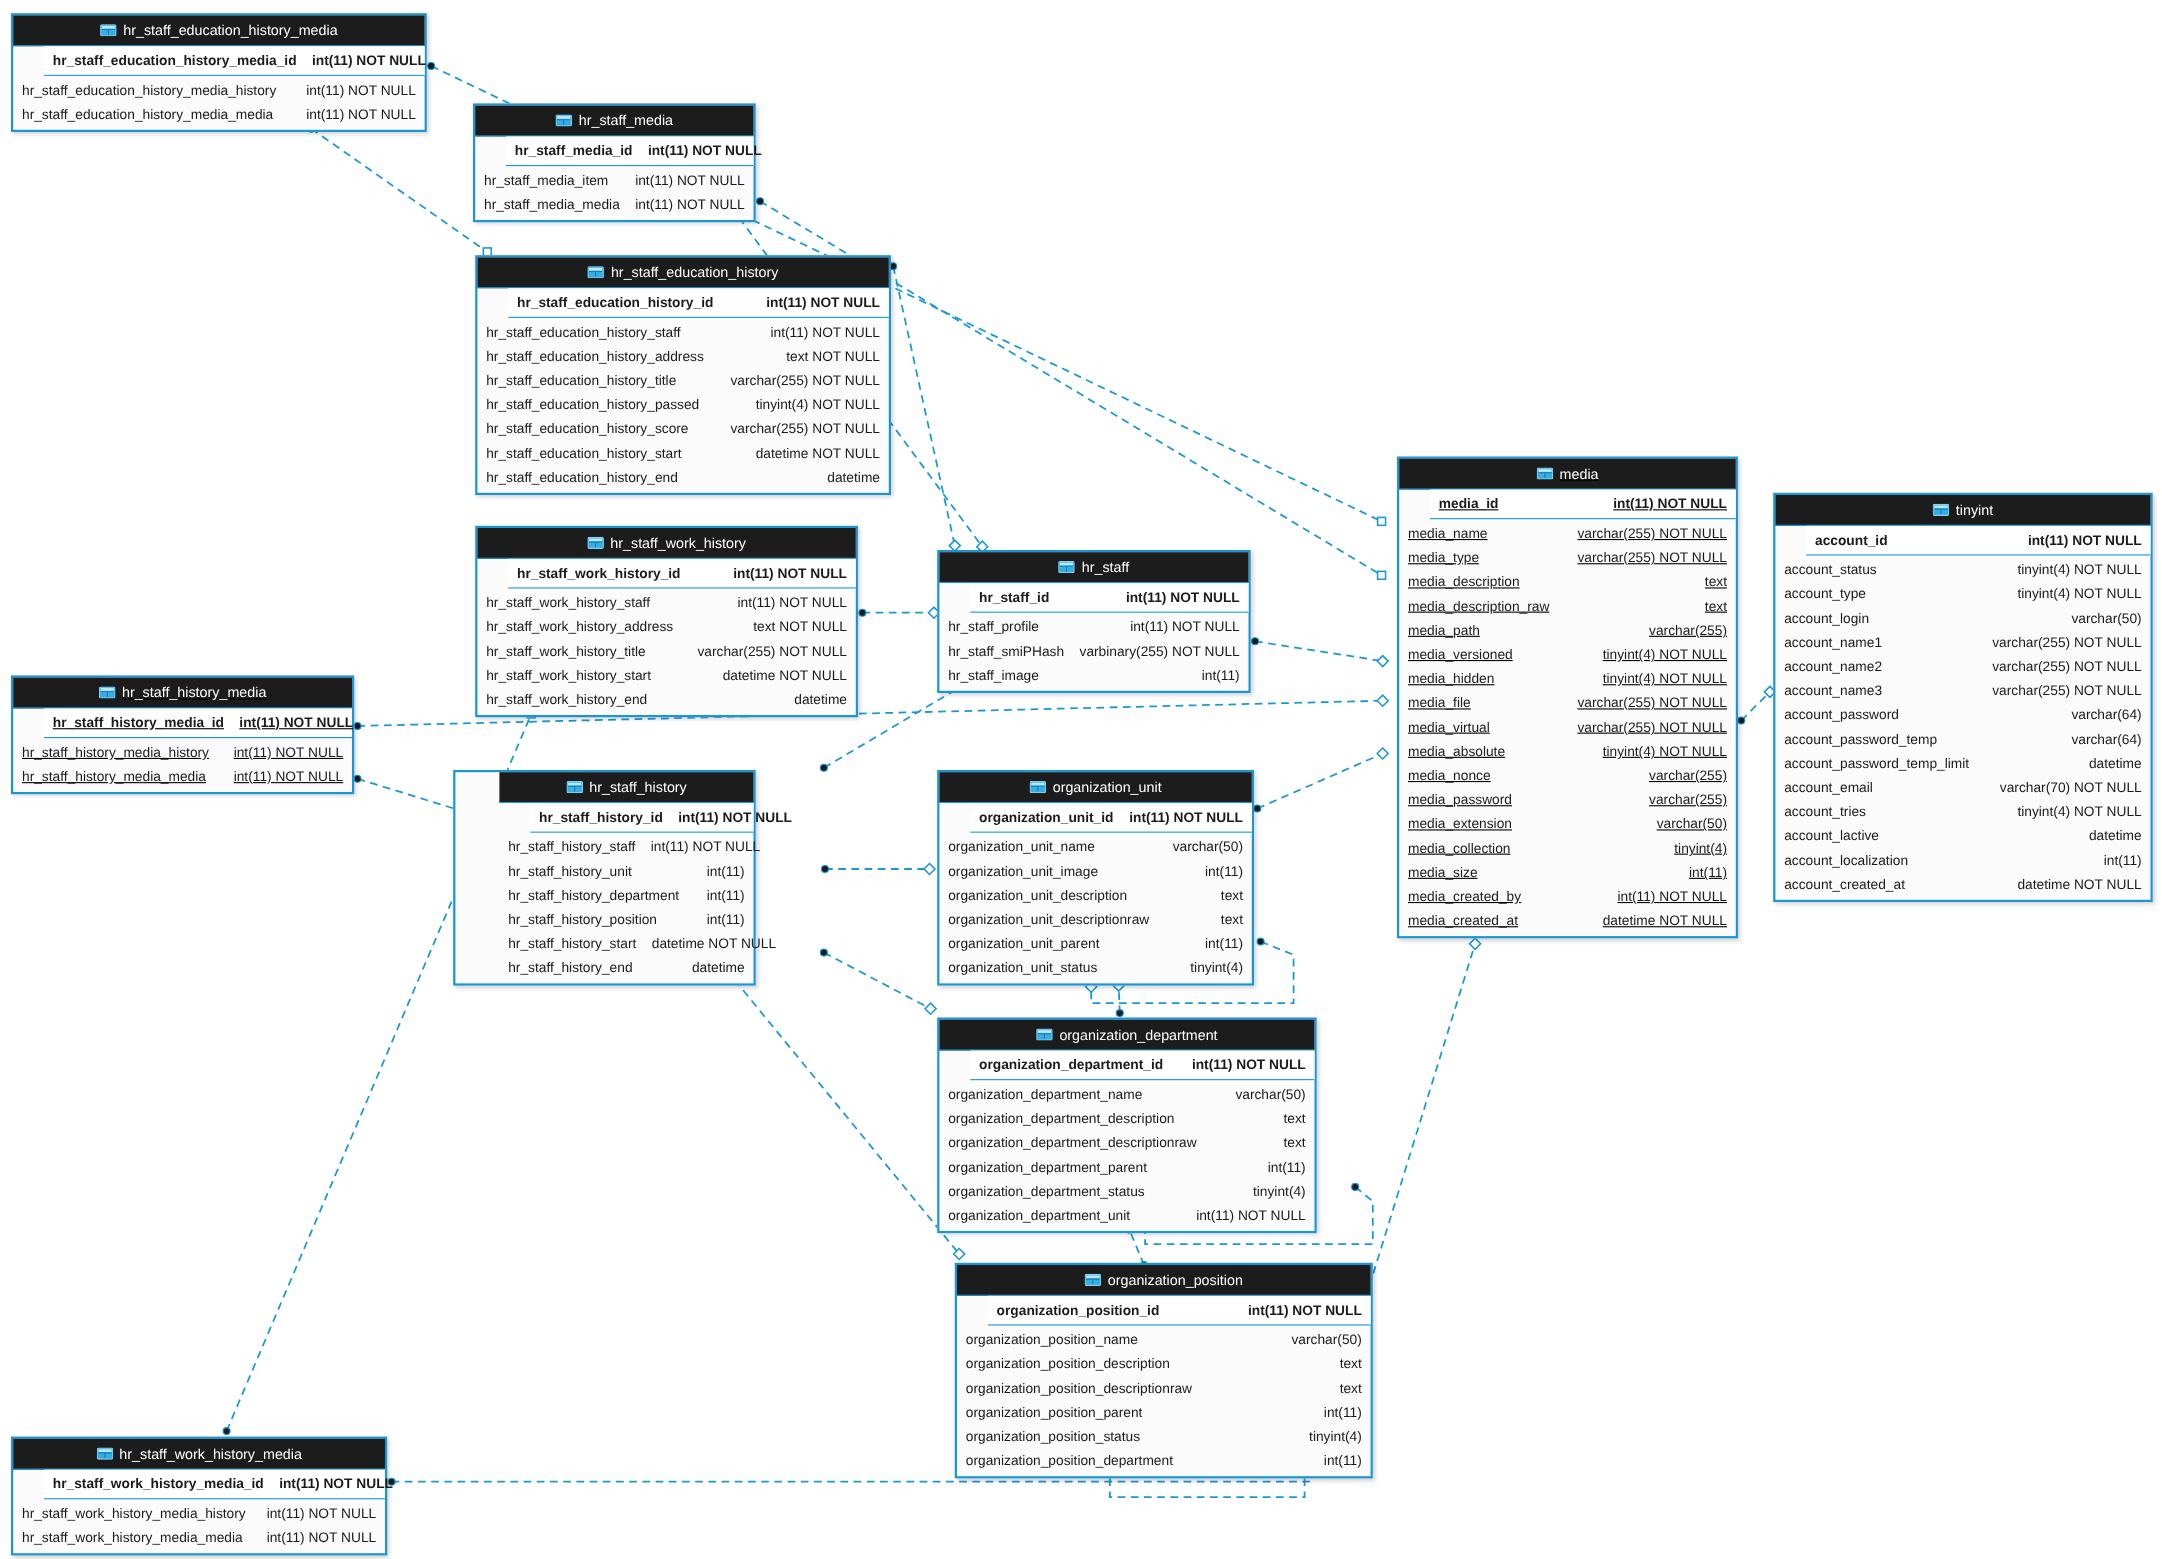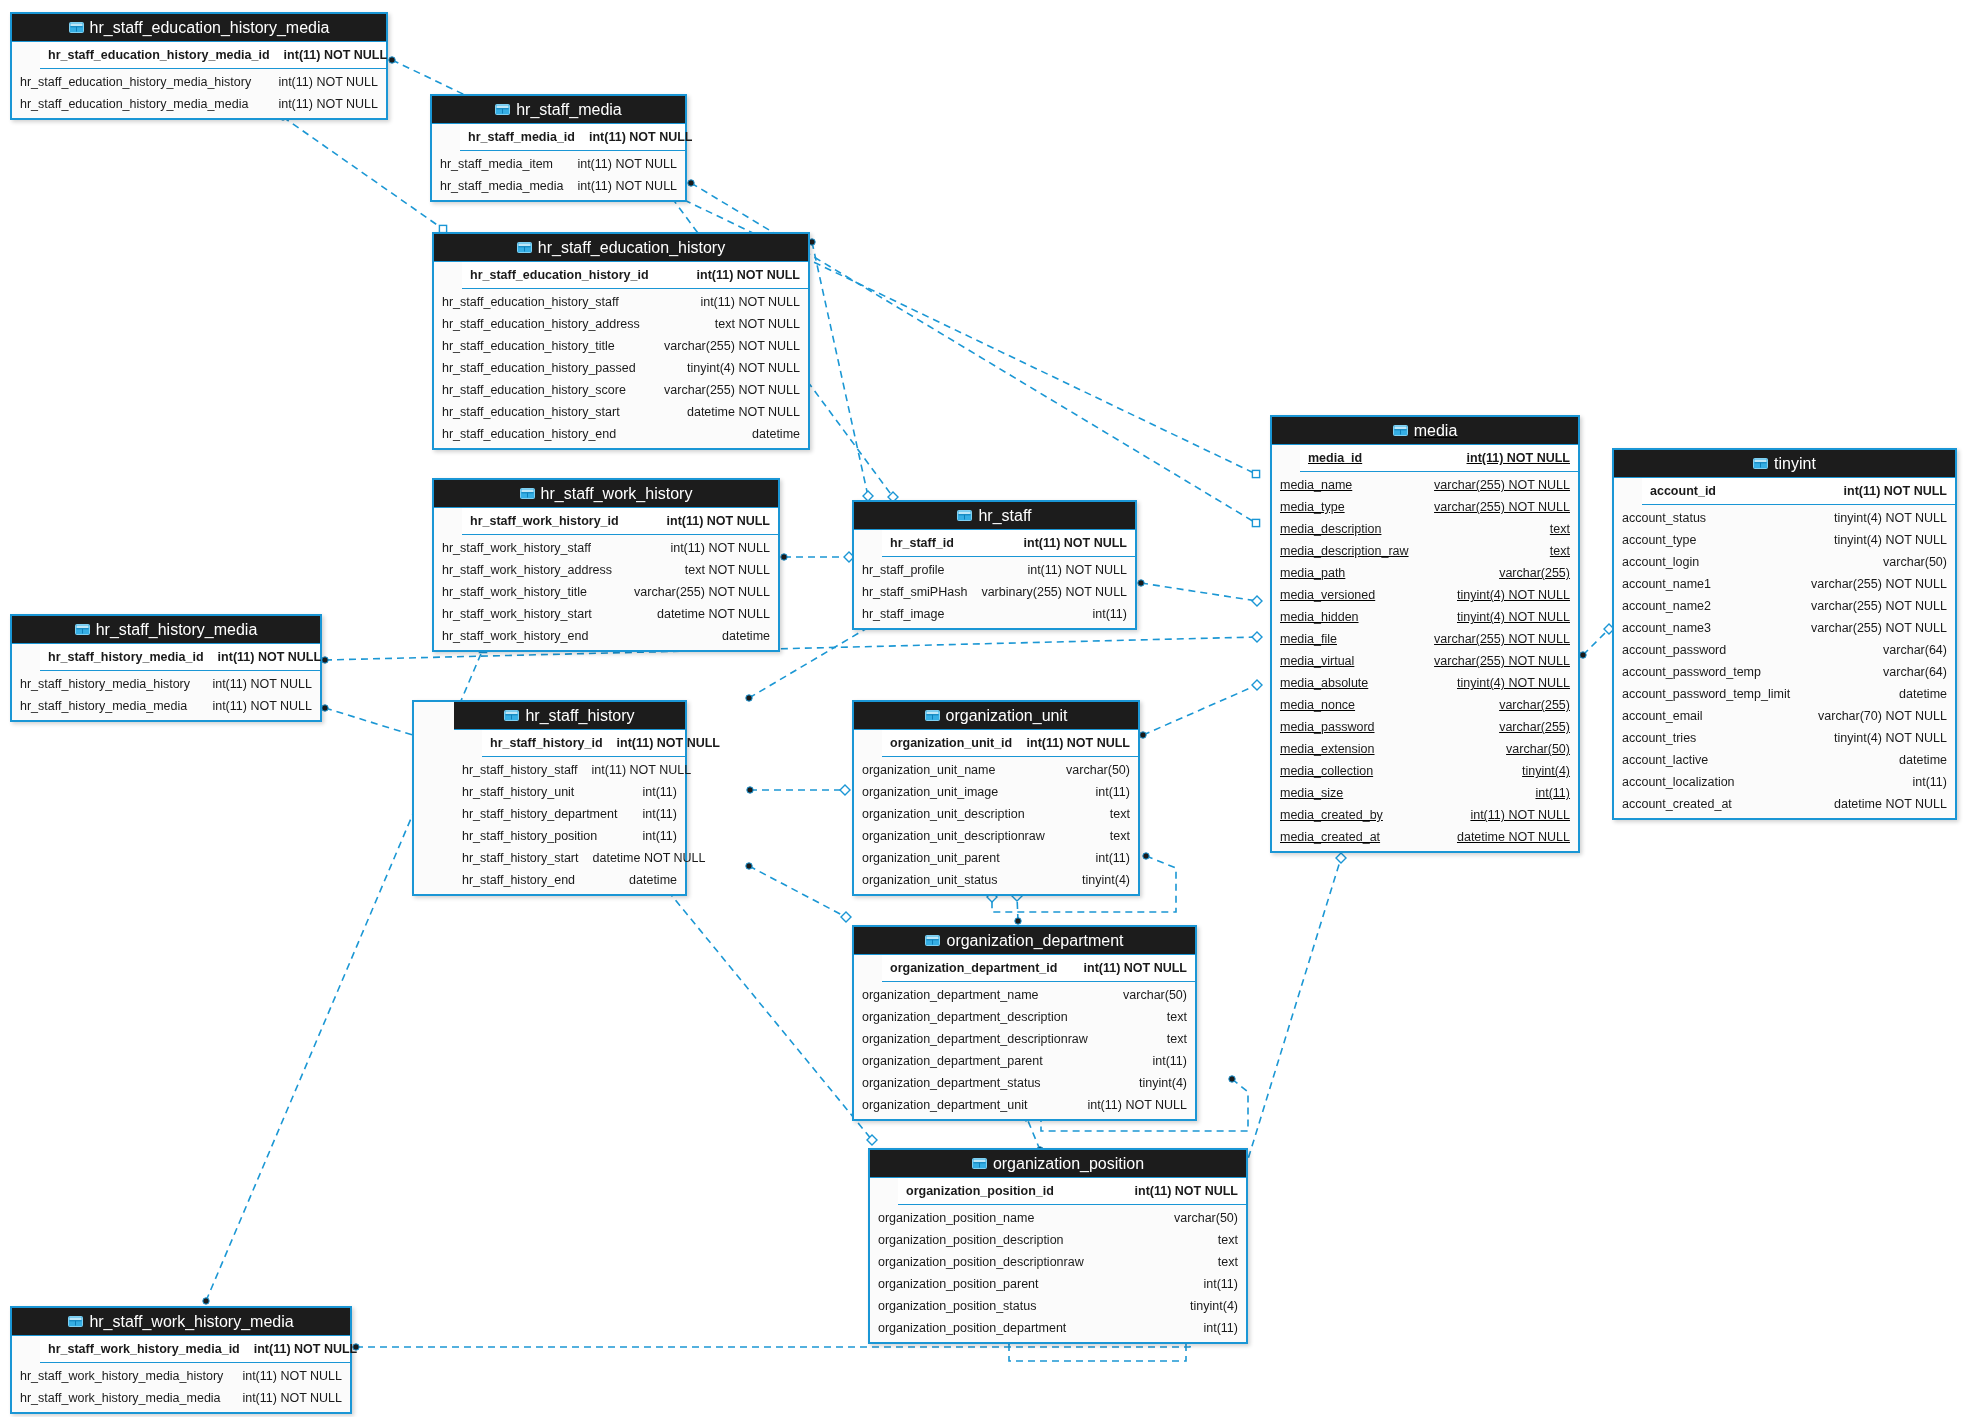--- a/index.html
+++ b/index.html
@@ -8,21 +8,21 @@
     font-family:"Liberation Sans",sans-serif;overflow:hidden;
   }
   .canvas{position:absolute;left:0;top:0;width:1965px;height:1417px;}
   .canvas > svg{position:absolute;left:0;top:0;z-index:0;}
   .table{
     position:absolute;z-index:1;border:2px solid #1a96d5;background:#fbfbfb;
     box-shadow:2px 2px 4px rgba(0,0,0,0.18);box-sizing:border-box;
   }
   .thead{
     background:#1c1c1c;color:#ffffff;height:27px;display:flex;align-items:center;
-    justify-content:center;gap:6px;font-size:16px;border-bottom:1px solid #1a96d5;
+    justify-content:center;gap:6px;font-size:13px;border-bottom:1px solid #1a96d5;
     white-space:nowrap;overflow:hidden;
   }
   .ticon{display:inline-flex;align-items:center;}
   .row{
     display:flex;justify-content:space-between;align-items:center;
     padding:0 8px;font-size:12.5px;color:#1a1a1a;box-sizing:border-box;
     white-space:nowrap;
   }
   .row .cname{white-space:nowrap;}
   .row .ctype{white-space:nowrap;margin-left:14px;text-align:right;}
@@ -235,21 +235,21 @@
         <div class="row col">
           <span class="cname">hr_staff_work_history_start</span>
           <span class="ctype">datetime NOT NULL</span>
         </div>
         <div class="row col">
           <span class="cname">hr_staff_work_history_end</span>
           <span class="ctype">datetime</span>
         </div>
       </div>
   </div>
-    <div class="table" style="left: 10px; top: 614px; width: 312px;">
+    <div class="table" style="left: 10px; top: 614px; width: 312px; text-decoration: underline;">
     <div class="thead">
       <span class="ticon">
         <svg width="15" height="11" viewBox="0 0 15 11">
           <rect x="0.5" y="0.5" width="14" height="10" rx="1" fill="#35aee4" stroke="#7fd0f2"></rect>
           <rect x="1.5" y="1.5" width="12" height="2.5" fill="#bfe7f8"></rect>
           <line x1="1.5" y1="4.8" x2="13.5" y2="4.8" stroke="#0f7fb8" stroke-width="1"></line>
           <line x1="7.5" y1="4.8" x2="7.5" y2="9.5" stroke="#0f7fb8" stroke-width="1"></line>
         </svg>
       </span>
       <span class="ttitle">hr_staff_history_media</span>

